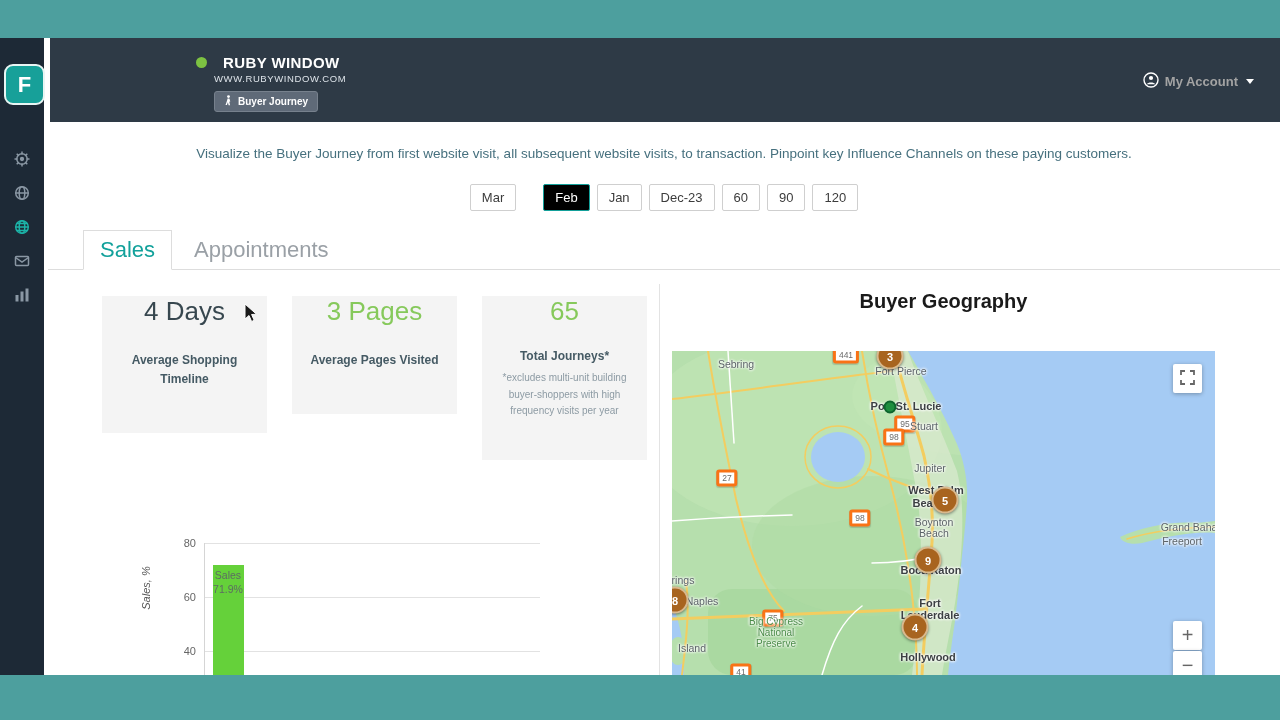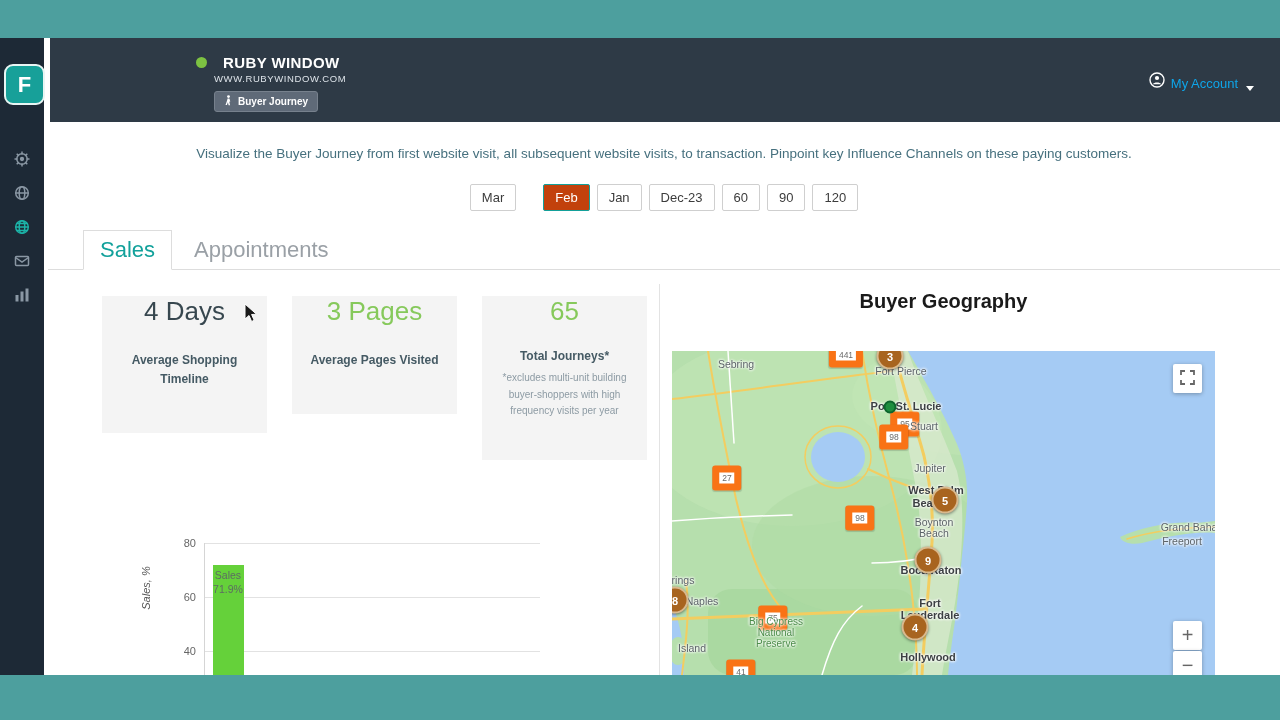--- a/index.html
+++ b/index.html
@@ -24,34 +24,34 @@
   .main-bg{position:absolute;left:44px;top:38px;width:1236px;height:637px;background:#fff;z-index:1;}
   .header{position:absolute;left:50px;top:38px;width:1230px;height:84px;background:#2e3a46;z-index:5;}
   .brand{position:absolute;left:146px;top:16px;}
   .brand-row{display:flex;align-items:center;gap:16px;}
   .brand-dot{width:11px;height:11px;border-radius:50%;background:#7dc242;}
   .brand-name{color:#fff;font-weight:bold;font-size:15px;letter-spacing:.4px;}
   .brand-url{color:#dde3e9;font-size:9.5px;letter-spacing:.6px;margin-top:2px;margin-left:18px;}
   .bj-badge{display:inline-flex;align-items:center;gap:5px;margin-top:7px;margin-left:18px;
             background:#5f6a78;border:1px solid #77818d;border-radius:3px;color:#fff;
             font-size:10px;font-weight:bold;padding:3px 9px;cursor:pointer;}
-  .account{position:absolute;right:26px;top:34px;display:flex;align-items:flex-end;gap:6px;
-           color:#0ea5e9;font-size:13px;font-weight:normal;cursor:pointer;}
+  .account{position:absolute;right:26px;top:34px;display:flex;align-items:center;gap:6px;
+           color:#a3a3a3;font-size:13px;font-weight:bold;cursor:pointer;}
   .caret{width:0;height:0;border-left:4px solid transparent;border-right:4px solid transparent;
          border-top:5px solid #fff;margin-left:2px;}
 
   
   .intro{position:absolute;left:48px;top:146px;width:1232px;text-align:center;
          font-size:13.5px;color:#46707e;z-index:2;}
   .filters{position:absolute;left:48px;top:184px;width:1232px;display:flex;justify-content:center;
            gap:7px;z-index:2;}
   .fbtn{height:25px;padding:0 11px;background:#fff;border:1px solid #cfcfcf;border-radius:2px;
         font-size:13px;color:#3c3c3c;display:flex;align-items:center;cursor:pointer;
         font-family:"Liberation Sans",sans-serif;}
-  .fbtn.active{background:#c2410c;border-color:#13a09a;color:#fff;margin-left:20px;}
+  .fbtn.active{background:#000000;border-color:#13a09a;color:#fff;margin-left:20px;}
 
   
   .tabs{position:absolute;left:48px;top:229px;width:1232px;height:40px;
         border-bottom:1px solid #ddd;display:flex;align-items:flex-end;z-index:2;}
   .tab{font-size:22px;padding:6px 16px;cursor:pointer;}
   .tab-active{color:#12a19b;border:1px solid #ddd;border-bottom:1px solid #fff;
               margin-bottom:-1px;margin-left:35px;background:#fff;}
   .tab-idle{color:#9aa0a6;margin-left:6px;}
 
   
@@ -80,21 +80,21 @@
   
   .geo-title{position:absolute;left:672px;top:290px;width:543px;text-align:center;
              font-size:20px;font-weight:bold;color:#1a1a1a;z-index:2;}
   .map{position:absolute;left:672px;top:351px;width:543px;height:324px;overflow:hidden;
        background:#b6dfad;z-index:2;cursor:grab;}
   .map svg.terrain{position:absolute;left:0;top:0;}
   .mlabel{position:absolute;transform:translate(-50%,-50%);white-space:nowrap;font-size:10.5px;
           color:#5c6368;text-shadow:0 0 3px #fff,0 0 3px #fff,0 0 3px #fff;z-index:3;}
   .mcity{font-weight:bold;color:#3c4043;font-size:11px;line-height:1.1;}
   .mpark{color:#4c8c4a;font-size:10px;}
-  .shield{position:absolute;transform:translate(-50%,-50%);background:#fff;border:7px solid #f97316;
+  .shield{position:absolute;transform:translate(-50%,-50%);background:#fff;border:3px solid #f97316;
           border-radius:3px;font-size:8.5px;color:#6b6b6b;padding:0 3px;line-height:11px;
           box-shadow:0 1px 1px rgba(0,0,0,.15);z-index:3;}
   .cluster{position:absolute;transform:translate(-50%,-50%);width:23px;height:23px;border-radius:50%;
            background:#a8641f;border:2px solid #d8b98e;box-shadow:0 1px 3px rgba(0,0,0,.45);
            color:#fff;font-weight:bold;font-size:11px;display:flex;align-items:center;
            justify-content:center;z-index:4;cursor:pointer;}
   .gpin{position:absolute;transform:translate(-50%,-50%);width:9px;height:9px;border-radius:50%;
         background:#1e8e3e;border:2px solid #0d652d;z-index:4;cursor:pointer;}
   .map-btn{position:absolute;width:29px;height:29px;background:#fff;border-radius:2px;
            box-shadow:0 1px 4px rgba(0,0,0,.3);display:flex;align-items:center;justify-content:center;

